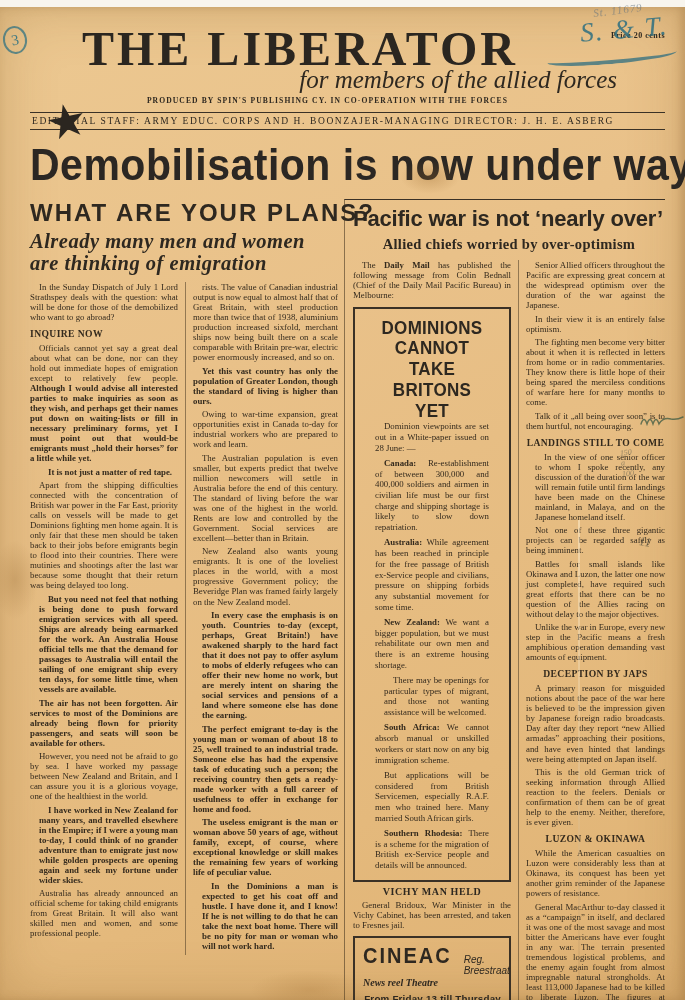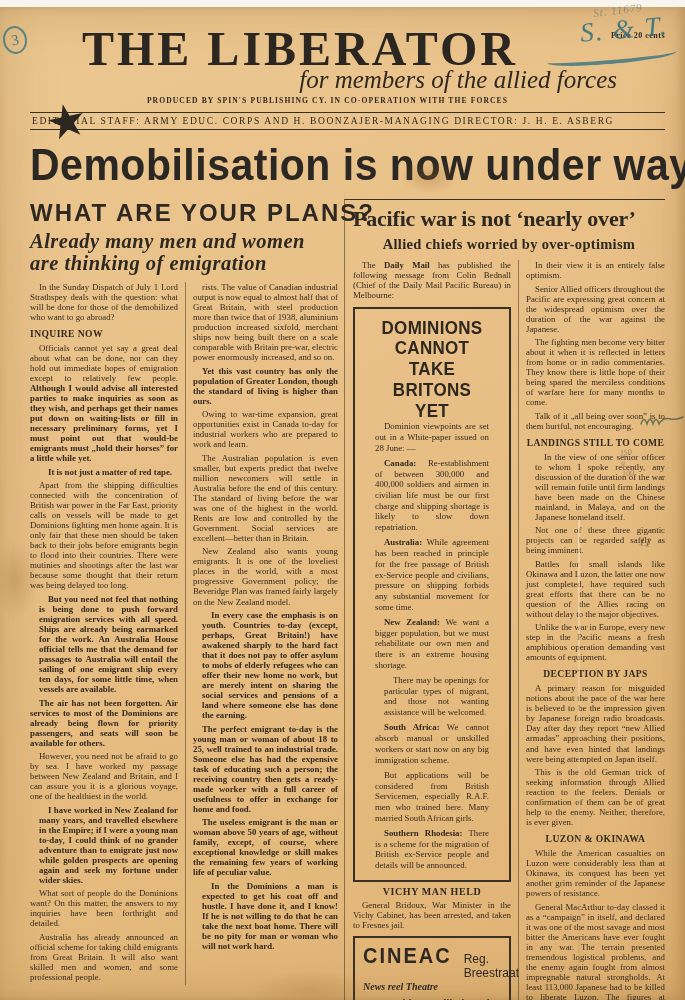--- a/index.html
+++ b/index.html
@@ -34,21 +34,21 @@
   .main-headline{font-family:"Liberation Sans",sans-serif;font-weight:700;font-size:41px;
     letter-spacing:.5px;margin:10px 0 6px;color:#2b2723;transform:scaleY(1.08);transform-origin:left top;white-space:nowrap;}
 
   
   .content{display:flex;margin-top:12px;}
   .left-sec{width:308px;flex:none;}
   .right-sec{flex:1;border-left:1px solid rgba(60,45,25,.55);margin-left:6px;padding-left:8px;border-top:1.5px solid #3a3126;padding-top:4px;}
   .kicker{font-family:"Liberation Sans",sans-serif;font-weight:700;font-size:24px;letter-spacing:2px;margin:0;white-space:nowrap;}
   .em-sub{font-family:"Liberation Serif",serif;font-weight:700;font-style:italic;font-size:20.5px;
     letter-spacing:.5px;line-height:1.05;margin:4px 0 8px;white-space:nowrap;}
-  .pac-head{font-family:Liberation Serif, serif;font-weight:700;font-size:22px;margin:2px 0 4px;letter-spacing:-.2px;white-space:nowrap;}
+  .pac-head{font-family:Liberation Sans, sans-serif;font-weight:700;font-size:22px;margin:2px 0 4px;letter-spacing:-.2px;white-space:nowrap;}
   .pac-sub{font-weight:700;font-size:14.5px;text-align:center;margin:0 0 7px;letter-spacing:.3px;}
 
   .cols2{display:flex;}
   .colL1{width:148px;flex:none;}
   .colL2{flex:1;border-left:1px solid rgba(60,45,25,.5);margin-left:7px;padding-left:7px;}
   .colR1{width:158px;flex:none;}
   .colR2{flex:1;border-left:1px solid rgba(60,45,25,.5);margin-left:7px;padding-left:7px;}
 
   .para{font-family:"Liberation Serif",serif;font-size:8.8px;line-height:1.14;text-align:justify;
     color:#342a1d;margin:0 0 3.5px;text-indent:9px;}
@@ -64,21 +64,21 @@
     text-align:center;letter-spacing:.3px;transform:scaleY(1.1);transform-origin:center top;margin-bottom:9px;}
   .dominions-box .para{line-height:1.22;margin-bottom:4.5px;}
 
   .vichy{margin:4px 0 6px;}
   .vichy-title{font-weight:700;font-size:10px;text-align:center;letter-spacing:.6px;margin:3px 0 3px;}
 
   
   .cineac{border:2px solid #3a3126;padding:7px 8px 6px;margin-top:4px;font-family:"Liberation Sans",sans-serif;}
   .cineac-top{display:flex;align-items:baseline;}
   .cineac-name{font-weight:700;font-size:20px;letter-spacing:2px;transform:scaleY(1.1);transform-origin:left bottom;}
-  .cineac-reg{font-size:12px;margin-left:12px;}
+  .cineac-reg{font-size:10px;margin-left:12px;font-style:italic;}
   .cineac-type{font-family:"Liberation Serif",serif;font-style:italic;font-weight:700;font-size:10px;margin-top:1px;}
   .cineac-dates{font-weight:700;font-size:9.8px;margin-top:5px;letter-spacing:.2px;text-align:right;}
   .cineac-l1{font-size:13.5px;margin-top:6px;letter-spacing:1px;}
   .cineac-l2{font-size:12px;margin-top:2px;}
   .cineac-feature{font-family:"Liberation Serif",serif;font-weight:700;font-size:15px;letter-spacing:1.5px;margin-top:6px;
     text-shadow:0 0 .4px #2e2820;}
 
   
   .circ3{position:absolute;left:3px;top:26px;width:20px;height:24px;border:2px solid rgba(50,115,130,.75);
     border-radius:50%;color:rgba(50,115,130,.9);font-size:15px;display:flex;align-items:center;justify-content:center;
@@ -131,21 +131,20 @@
           <div class="colL1">
               <p class="para"><span>In the Sunday Dispatch of July 1 Lord Strathspey deals with the question: what will be done for those of the demobilized who want to go abroad?</span></p>
               <p class="para h"><span>INQUIRE NOW</span></p>
               <p class="para"><span>Officials cannot yet say a great deal about what can be done, nor can they hold out immediate hopes of emigration except to relatively few people. </span><b>Although I would advise all interested parties to make inquiries as soon as they wish, and perhaps get their names put down on waiting-lists or fill in necessary preliminary forms, yet I must point out that would-be emigrants must „hold their horses” for a little while yet.</b></p>
               <p class="para b in"><span>It is not just a matter of red tape.</span></p>
               <p class="para"><span>Apart from the shipping difficulties connected with the concentration of British war power in the Far East, priority calls on vessels will be made to get Dominions fighting men home again. It is only fair that these men should be taken back to their jobs before emigrants begin to flood into their countries. There were mutinies and shootings after the last war because some thought that their return was being delayed too long.</span></p>
               <p class="para b in"><span>But you need not feel that nothing is being done to push forward emigration services with all speed. Ships are already being earmarked for the work. An Australia House official tells me that the demand for passages to Australia will entail the sailing of one emigrant ship every ten days, for some little time, when vessels are available.</span></p>
               <p class="para b"><span>The air has not been forgotten. Air services to most of the Dominions are already being flown for priority passengers, and seats will soon be available for others.</span></p>
               <p class="para"><span>However, you need not be afraid to go by sea. I have worked my passage between New Zealand and Britain, and I can assure you it is a glorious voyage, one of the healthiest in the world.</span></p>
               <p class="para b in"><span>I have worked in New Zealand for many years, and travelled elsewhere in the Empire; if I were a young man to-day, I could think of no grander adventure than to emigrate just now while golden prospects are opening again and seek my fortune under wider skies.</span></p>
-              <p class="para"><span>What sort of people do the Dominions want? On this matter, the answers to my inquiries have been forthright and detailed.</span></p>
               <p class="para"><span>Australia has already announced an official scheme for taking child emigrants from Great Britain. It will also want skilled men and women, and some professional people.</span></p>
             </div>
           <div class="colL2">
               <p class="para"><span>rists. The value of Canadian industrial output is now equal to almost half that of Great Britain, with steel production more than twice that of 1938, aluminium production increased sixfold, merchant ships now being built there on a scale comparable with Britain pre-war, electric power enormously increased, and so on.</span></p>
               <p class="para b"><span>Yet this vast country has only the population of Greater London, though the standard of living is higher than ours.</span></p>
               <p class="para"><span>Owing to war-time expansion, great opportunities exist in Canada to-day for industrial workers who are prepared to work and learn.</span></p>
               <p class="para"><span>The Australian population is even smaller, but experts predict that twelve million newcomers will settle in Australia before the end of this century. The standard of living before the war was one of the highest in the world. Rents are low and controlled by the Government. Social services are excellent—better than in Britain.</span></p>
               <p class="para"><span>New Zealand also wants young emigrants. It is one of the loveliest places in the world, with a most progressive Government policy; the Beveridge Plan was framed fairly largely on the New Zealand model.</span></p>
               <p class="para b in"><span>In every case the emphasis is on youth. Countries to-day (except, perhaps, Great Britain!) have awakened sharply to the hard fact that it does not pay to offer asylum to mobs of elderly refugees who can offer their new home no work, but are merely intent on sharing the social services and pensions of a land where someone else has done the earning.</span></p>
               <p class="para b"><span>The perfect emigrant to-day is the young man or woman of about 18 to 25, well trained to an industrial trade. Someone else has had the expensive task of educating such a person; the receiving country then gets a ready-made worker with a full career of usefulness to offer in exchange for home and food.</span></p>
@@ -195,22 +194,22 @@
               <div class="cineac-dates">From Friday 13 till Thursday 19 July</div>
               <div class="cineac-l1">HARRY JAMES in the</div>
               <div class="cineac-l2">Musical</div>
               <div class="cineac-feature">TRUMPET SERENADE</div>
 
             </div>
 
           </div>
 
           <div class="colR2">
+              <p class="para"><span>Senior Allied officers throughout the Pacific are expressing great concern at the widespread optimism over the duration of the war against the Japanese.</span></p>
               <p class="para"><span>In their view it is an entirely false optimism.</span></p>
-              <p class="para"><span>Senior Allied officers throughout the Pacific are expressing great concern at the widespread optimism over the duration of the war against the Japanese.</span></p>
               <p class="para"><span>The fighting men become very bitter about it when it is reflected in letters from home or in radio commentaries. They know there is little hope of their being spared the merciless conditions of warfare here for many months to come.</span></p>
               <p class="para"><span>Talk of it „all being over soon” is to them hurtful, not encouraging.</span></p>
               <p class="para h c"><span>LANDINGS STILL TO COME</span></p>
               <p class="para in"><span>In the view of one senior officer to whom I spoke recently, any discussion of the duration of the war will remain futile until firm landings have been made on the Chinese mainland, in Malaya, and on the Japanese homeland itself.</span></p>
               <p class="para"><span>Not one of these three gigantic projects can be regarded safely as being imminent.</span></p>
               <p class="para"><span>Battles for small islands like Okinawa and Luzon, the latter one now just completed, have required such great efforts that there can be no question of the Allies racing on without delay to the major objectives.</span></p>
               <p class="para"><span>Unlike the war in Europe, every new step in the Pacific means a fresh amphibious operation demanding vast amounts of equipment.</span></p>
               <p class="para h c"><span>DECEPTION BY JAPS</span></p>
               <p class="para"><span>A primary reason for misguided notions about the pace of the war here is believed to be the impression given by Japanese foreign radio broadcasts. Day after day they report “new Allied armadas” approaching their positions, and have even hinted that landings were being attempted on Japan itself.</span></p>
               <p class="para"><span>This is the old German trick of seeking information through Allied reaction to the feelers. Denials or confirmation of them can be of great help to the enemy. Neither, therefore, is ever given.</span></p>

